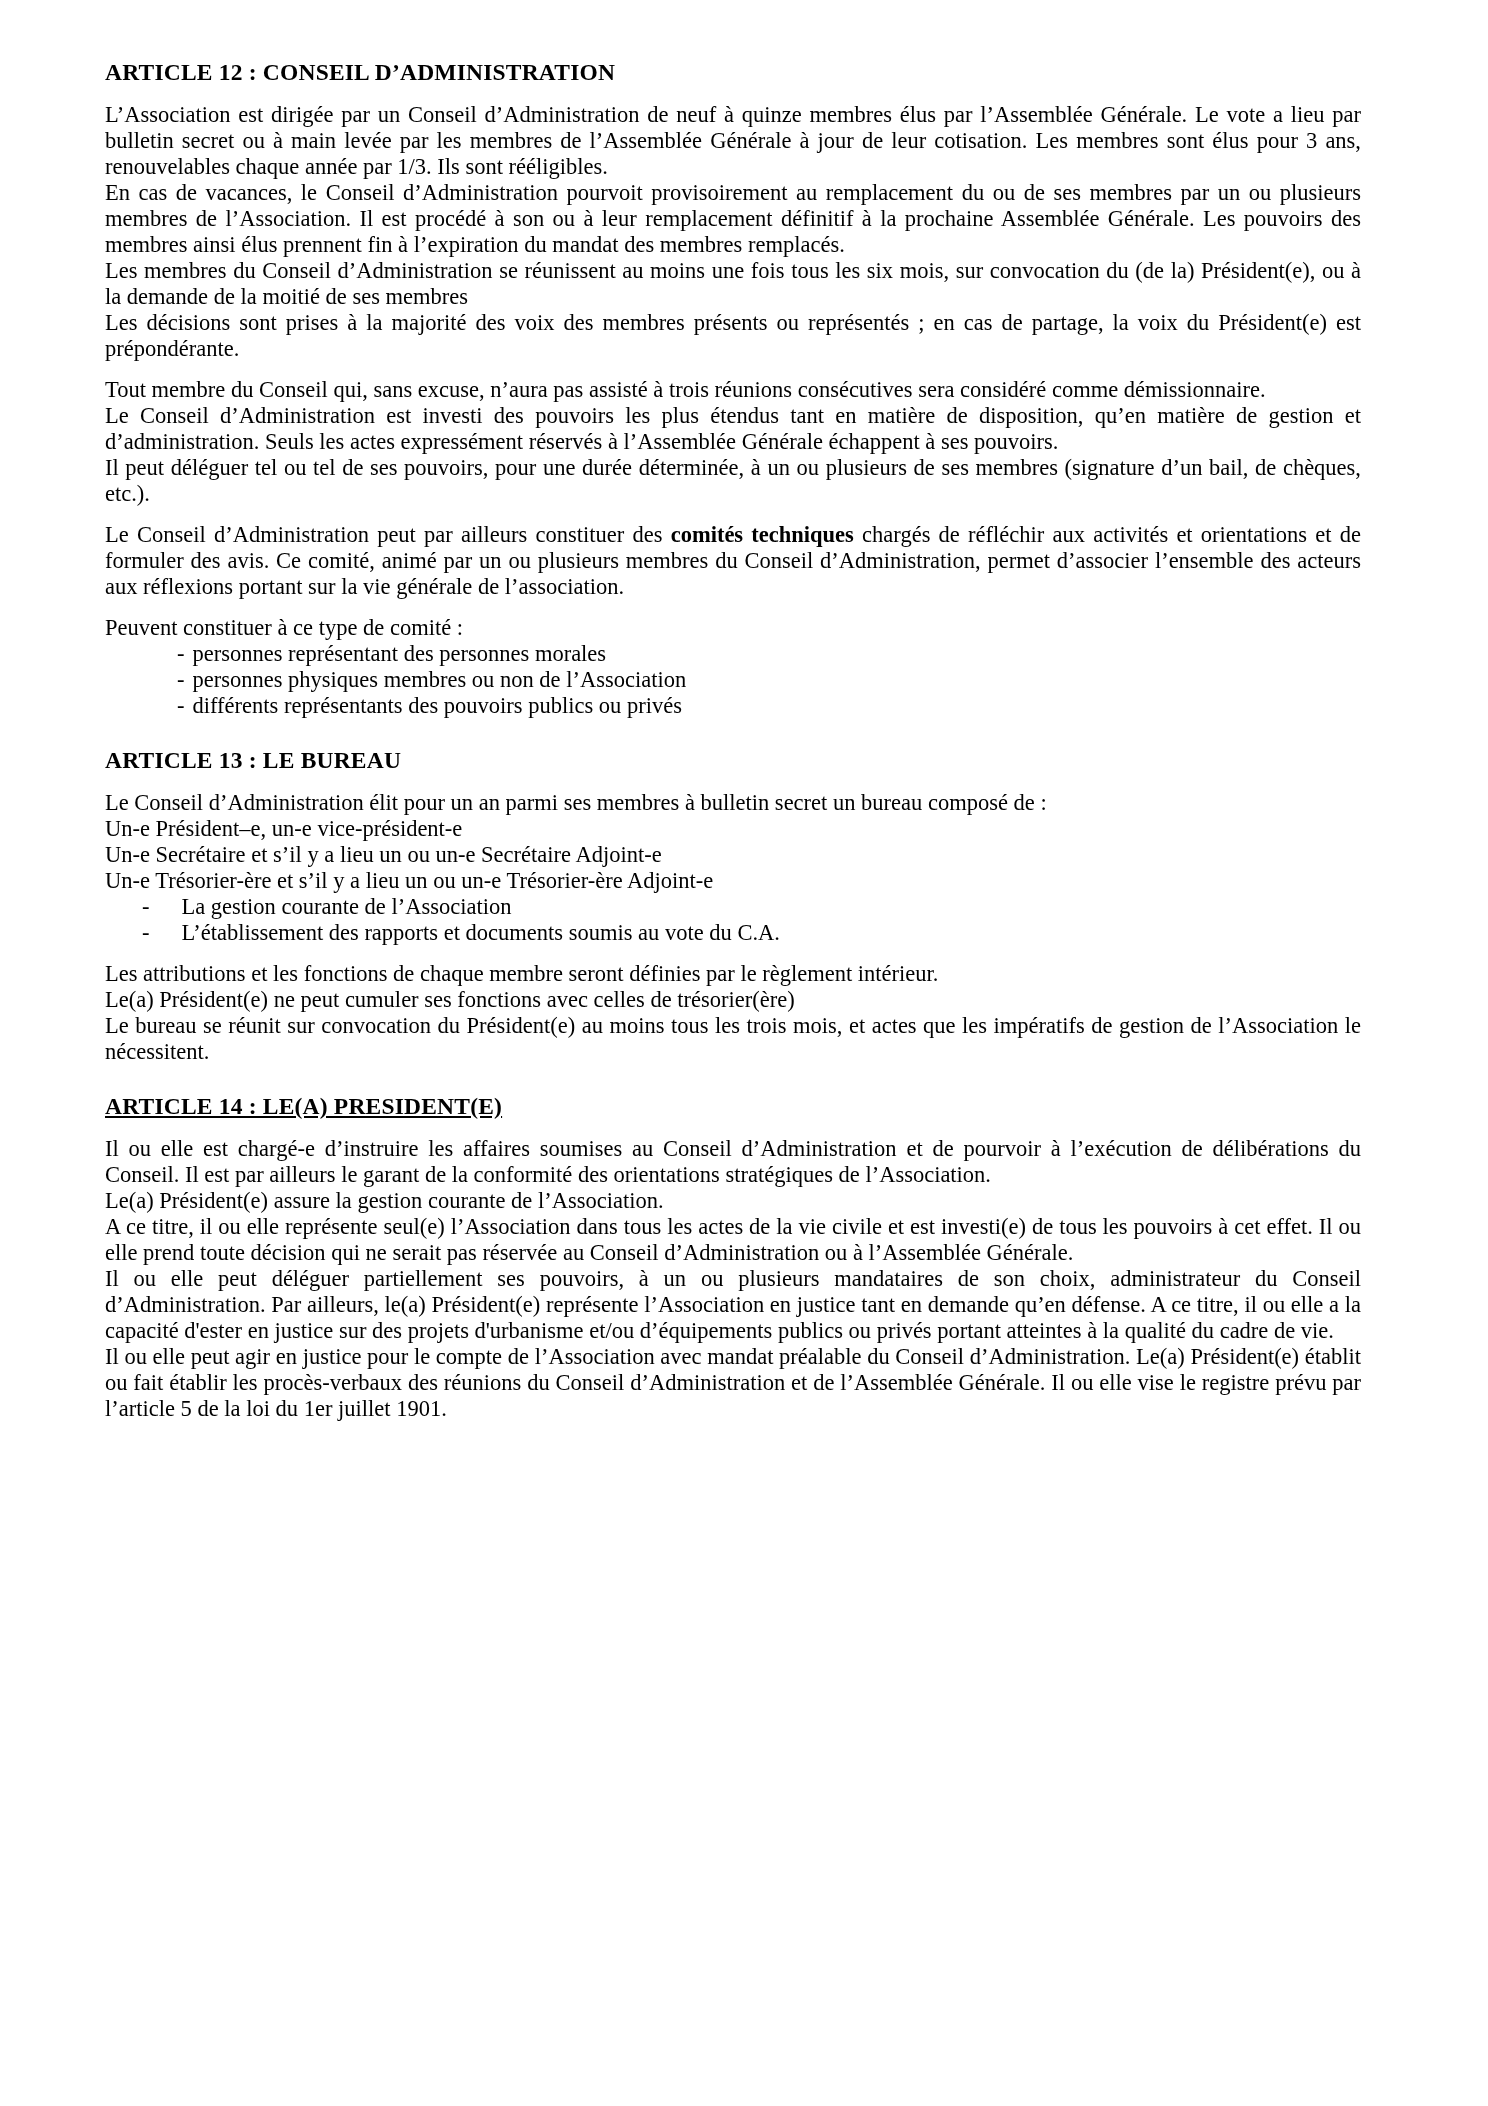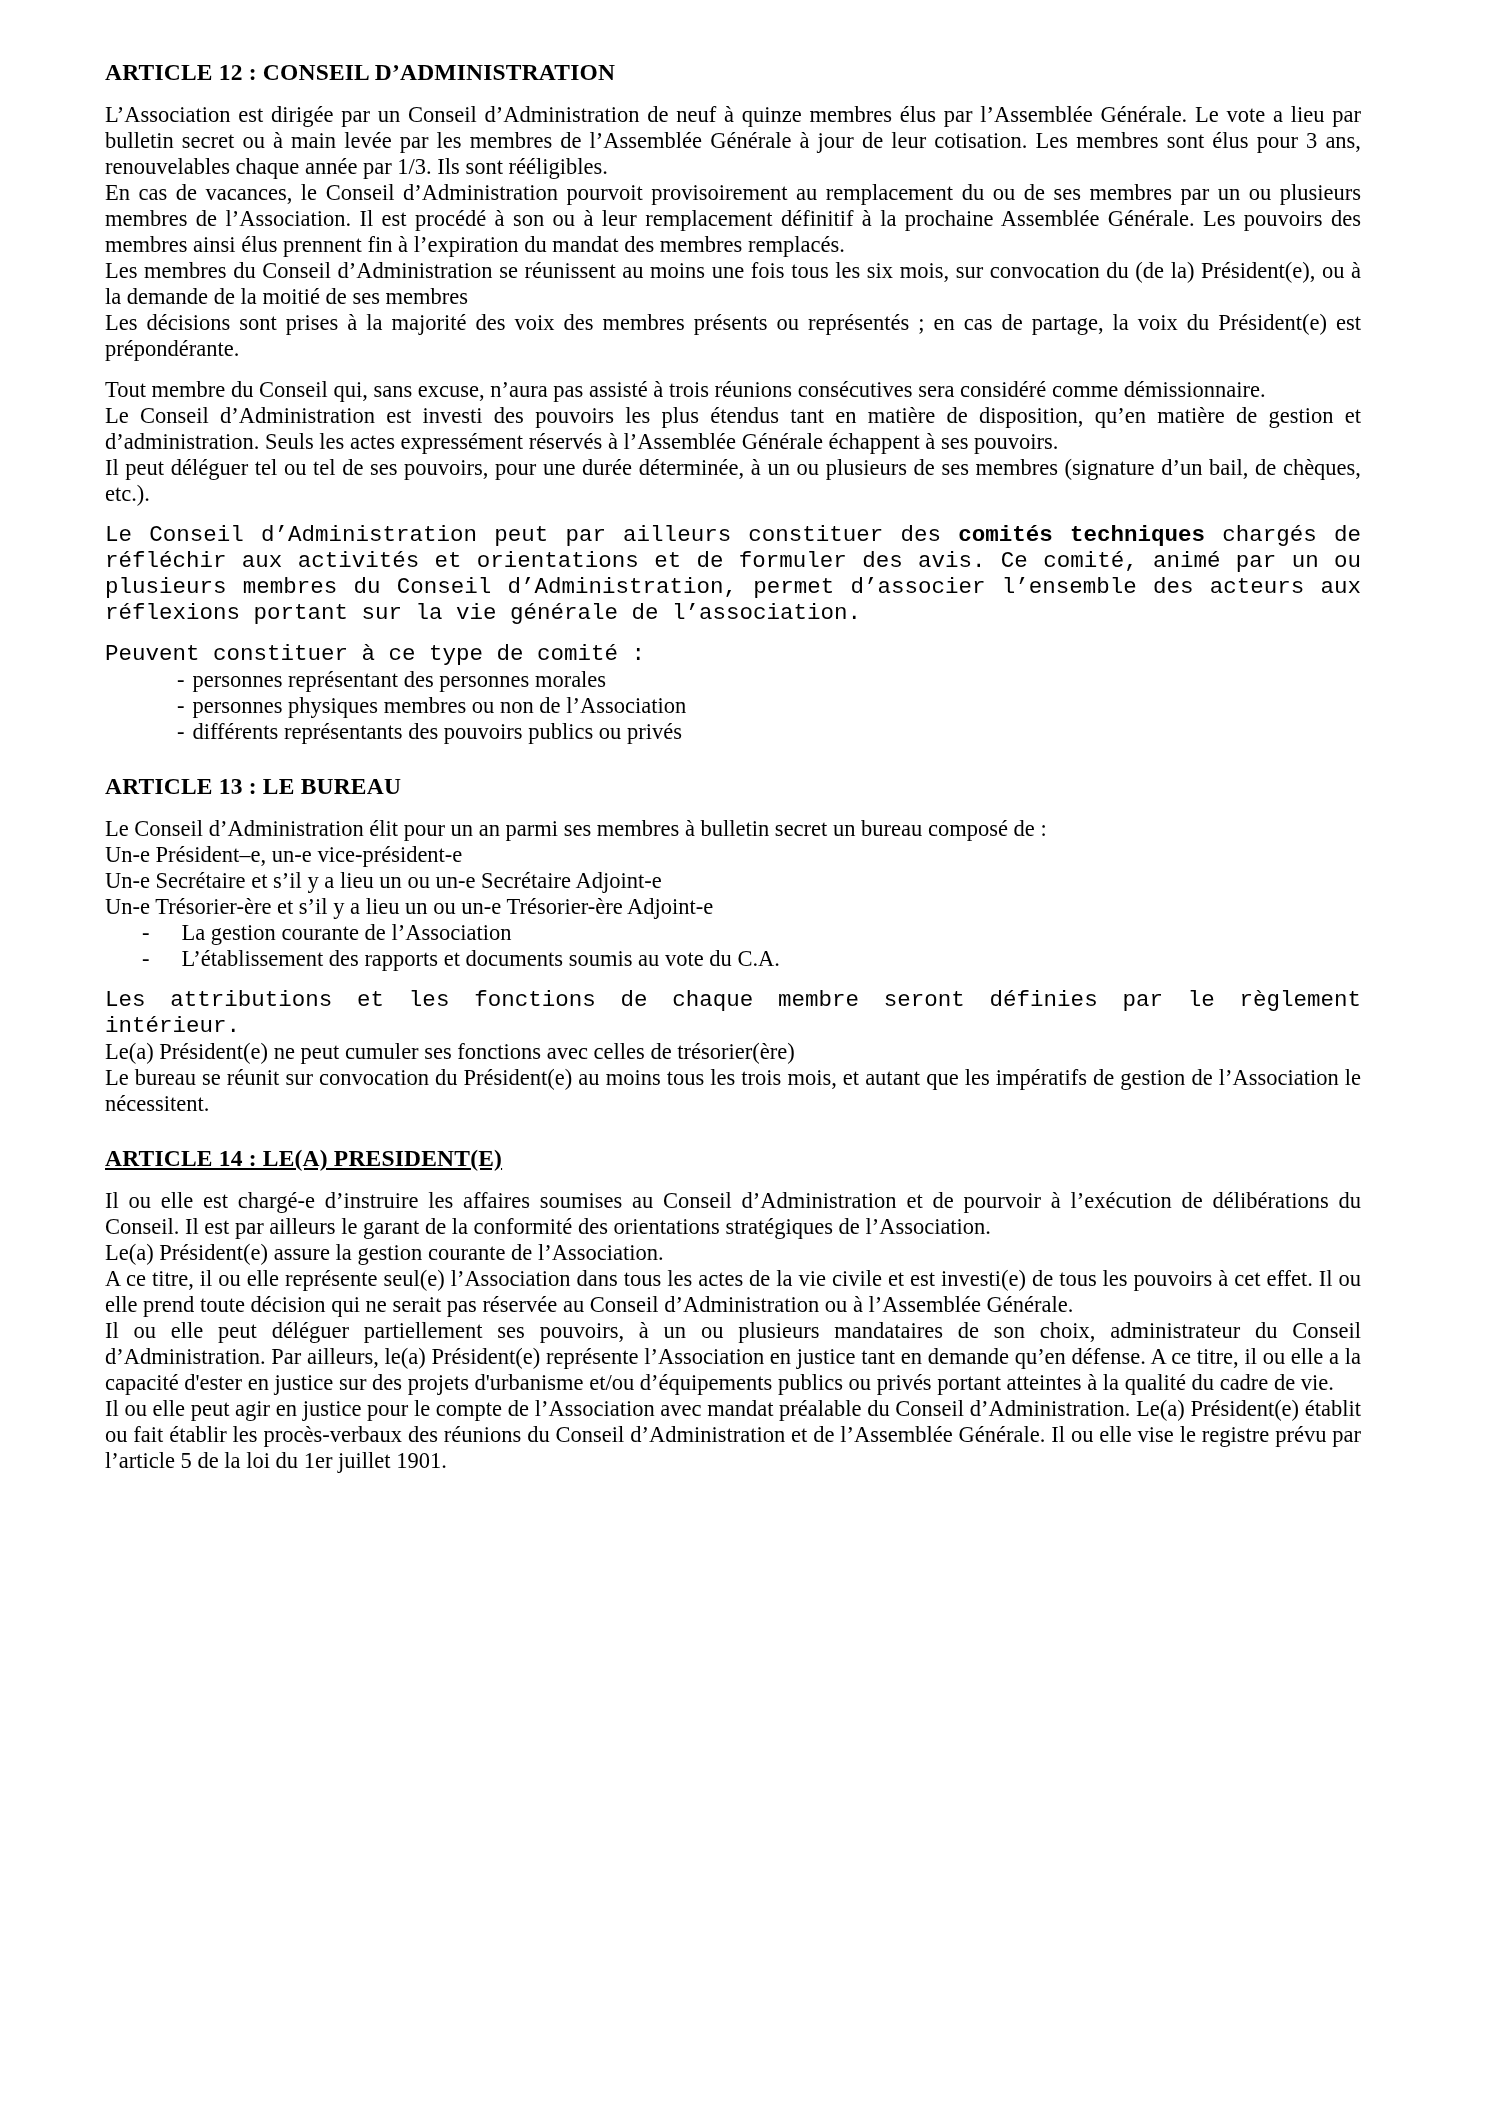--- a/index.html
+++ b/index.html
@@ -36,21 +36,21 @@
   }
   h2.underlined {
     text-decoration: underline;
   }
   p.para {
     margin: 0;
     text-align: justify;
     text-justify: inter-word;
   }
   p.mt-sm { margin-top: 15px; }
-  p.mt-md { margin-top: 15px; font-family: Liberation Mono, monospace; }
+  p.mt-md { margin-top: 15px; }
   .list {
     margin: 0;
   }
   .list-a12 { padding-left: 72px; }
   .list-a12 .bullet { margin-right: 8px; }
   .list-a13 { padding-left: 37px; }
   .list-a13 .bullet { margin-right: 32px; }
   .list-item {
     text-align: left;
   }
@@ -94,21 +94,21 @@
     <div class="list list-a13">
       <div class="list-item">
         <span class="bullet">-</span><span>La gestion courante de l’Association</span>
       </div>
       <div class="list-item">
         <span class="bullet">-</span><span>L’établissement des rapports et documents soumis au vote du C.A.</span>
       </div>
     </div>
     <p class="para mt-md">Les attributions et les fonctions de chaque membre seront définies par le règlement intérieur.</p>
     <p class="para">Le(a) Président(e) ne peut cumuler ses fonctions avec celles de trésorier(ère)</p>
-    <p class="para">Le bureau se réunit sur convocation du Président(e) au moins tous les trois mois, et autant que les impératifs de gestion de l’Association le nécessitent.</p>
+    <p class="para">Le bureau se réunit sur convocation du Président(e) au moins tous les trois mois, et actes que les impératifs de gestion de l’Association le nécessitent.</p>
   </section>
 
   <section>
     <h2 class="article-heading heading-gap-top underlined">ARTICLE 14 : LE(A) PRESIDENT(E)</h2>
     <p class="para">Il ou elle est chargé-e d’instruire les affaires soumises au Conseil d’Administration et de pourvoir à l’exécution de délibérations du Conseil. Il est par ailleurs le garant de la conformité des orientations stratégiques de l’Association.</p>
     <p class="para">Le(a) Président(e) assure la gestion courante de l’Association.</p>
     <p class="para">A ce titre, il ou elle représente seul(e) l’Association dans tous les actes de la vie civile et est investi(e) de tous les pouvoirs à cet effet. Il ou elle prend toute décision qui ne serait pas réservée au Conseil d’Administration ou à l’Assemblée Générale.</p>
     <p class="para">Il ou elle peut déléguer partiellement ses pouvoirs, à un ou plusieurs mandataires de son choix, administrateur du Conseil d’Administration. Par ailleurs, le(a) Président(e) représente l’Association en justice tant en demande qu’en défense. A ce titre, il ou elle a la capacité d'ester en justice sur des projets d'urbanisme et/ou d’équipements publics ou privés portant atteintes à la qualité du cadre de vie.</p>
     <p class="para">Il ou elle peut agir en justice pour le compte de l’Association avec mandat préalable du Conseil d’Administration. Le(a) Président(e) établit ou fait établir les procès-verbaux des réunions du Conseil d’Administration et de l’Assemblée Générale. Il ou elle vise le registre prévu par l’article 5 de la loi du 1er juillet 1901.</p>
   </section>

